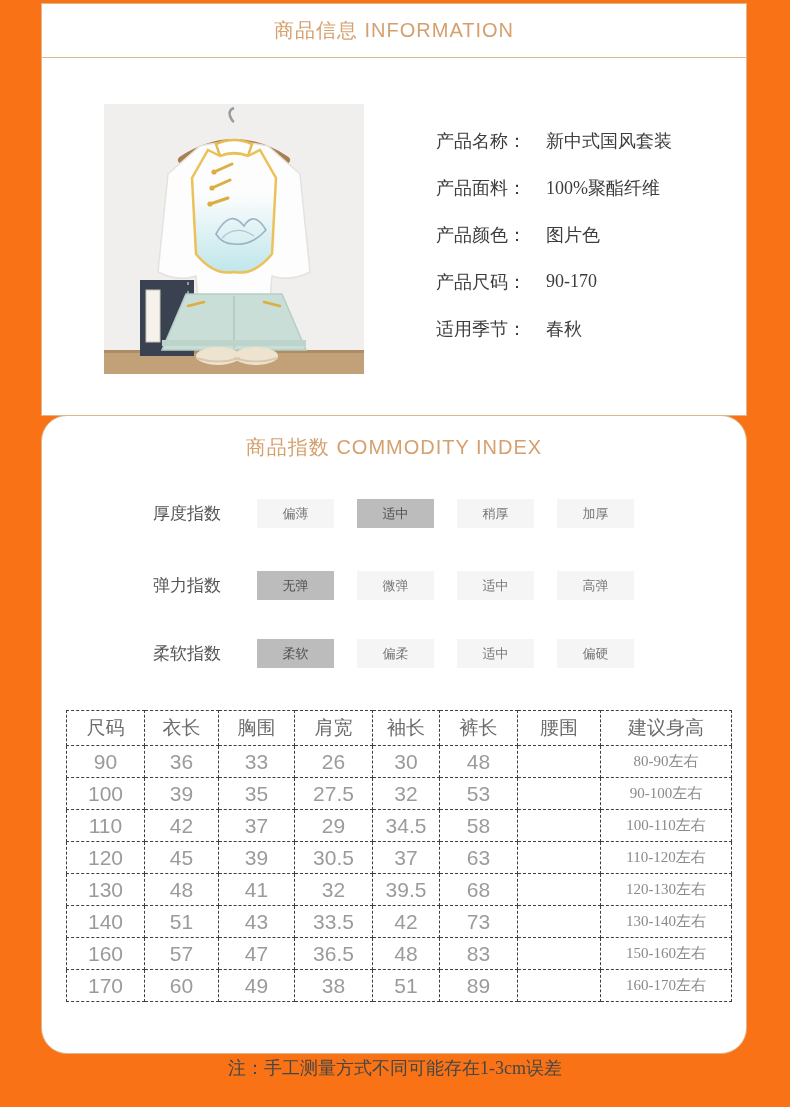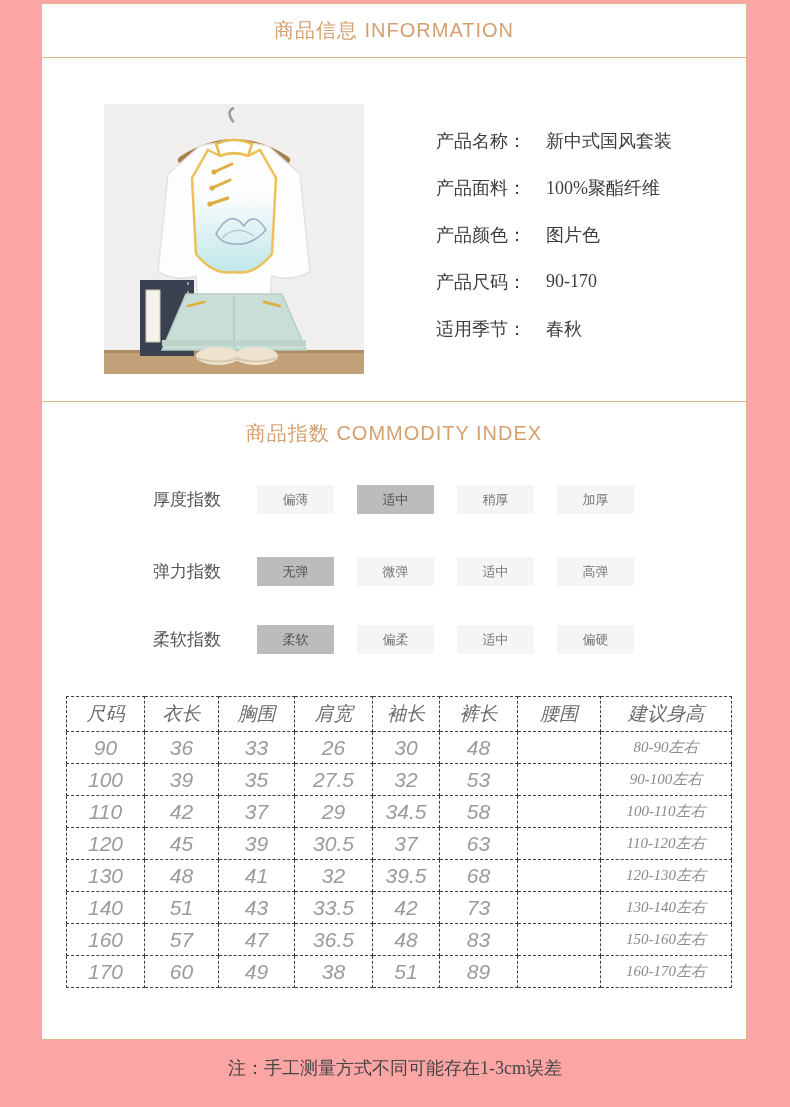--- a/index.html
+++ b/index.html
@@ -1,20 +1,20 @@
 <!DOCTYPE html>
 <html><head>
 <meta charset="utf-8">
 <style>
   html,body{margin:0;padding:0;background:#ffffff;}
-  .page{position:relative;width:790px;height:1107px;background:#fca5a5;overflow:hidden;
+  .page{position:relative;width:790px;height:1107px;background:#f97316;overflow:hidden;
         font-family:"Liberation Sans","DejaVu Sans",sans-serif;}
   .section-box{position:absolute;left:41px;width:704px;border:1px solid #ddb68e;background:#fff;}
   .box1{top:3px;height:411px;}
-  .box2{top:401px;height:637px;}
+  .box2{top:415px;height:637px;border-radius:26px;}
   .section-header{height:53px;border-bottom:1px solid #ddb68e;display:flex;align-items:center;justify-content:center;}
   .section-title{color:#d5a06e;font-size:20px;letter-spacing:1px;}
   .box2 .section-title-wrap{height:62px;display:flex;align-items:center;justify-content:center;}
 
   
   .photo{position:absolute;left:62px;top:100px;width:260px;height:270px;}
 
   
   .info-list{position:absolute;left:394px;top:113px;width:300px;
              font-family:"Liberation Serif","DejaVu Serif",serif;color:#3c3c3c;font-size:18px;}
@@ -23,21 +23,21 @@
   .info-value{flex:1;}
 
   
   .idx-row{position:absolute;left:111px;height:29px;display:flex;align-items:center;}
   .idx-label{width:70px;margin-right:34px;font-size:17px;color:#555;}
   .idx-btn{width:77px;height:29px;margin-right:23px;display:flex;align-items:center;justify-content:center;
            background:#f5f5f5;color:#767676;font-size:13px;}
   .idx-btn.selected{background:#bcbcbc;color:#4f4f4f;}
 
   
-  .size-table{position:absolute;left:24px;top:294px;border-collapse:collapse;table-layout:fixed;width:657px;font-style:italic;}
+  .size-table{position:absolute;left:24px;top:294px;border-collapse:collapse;table-layout:fixed;width:657px;}
   .size-table th,.size-table td{border:1px dashed #3f3f3f;text-align:center;vertical-align:middle;padding:0;}
   .size-table th{height:34px;font-size:19px;font-weight:normal;color:#6c6c6c;}
   .size-table td{height:31px;}
   .size-table td.c-num{font-size:21px;color:#9b9b9b;}
   .size-table td.c-height{font-size:15px;color:#8a8a8a;font-family:"Liberation Serif","DejaVu Serif",serif;}
   .size-table th:nth-child(1){width:77px}.size-table th:nth-child(2){width:73px}
   .size-table th:nth-child(3){width:75px}.size-table th:nth-child(4){width:77px}
   .size-table th:nth-child(5){width:66px}.size-table th:nth-child(6){width:77px}
   .size-table th:nth-child(7){width:82px}.size-table th:nth-child(8){width:130px}
 

